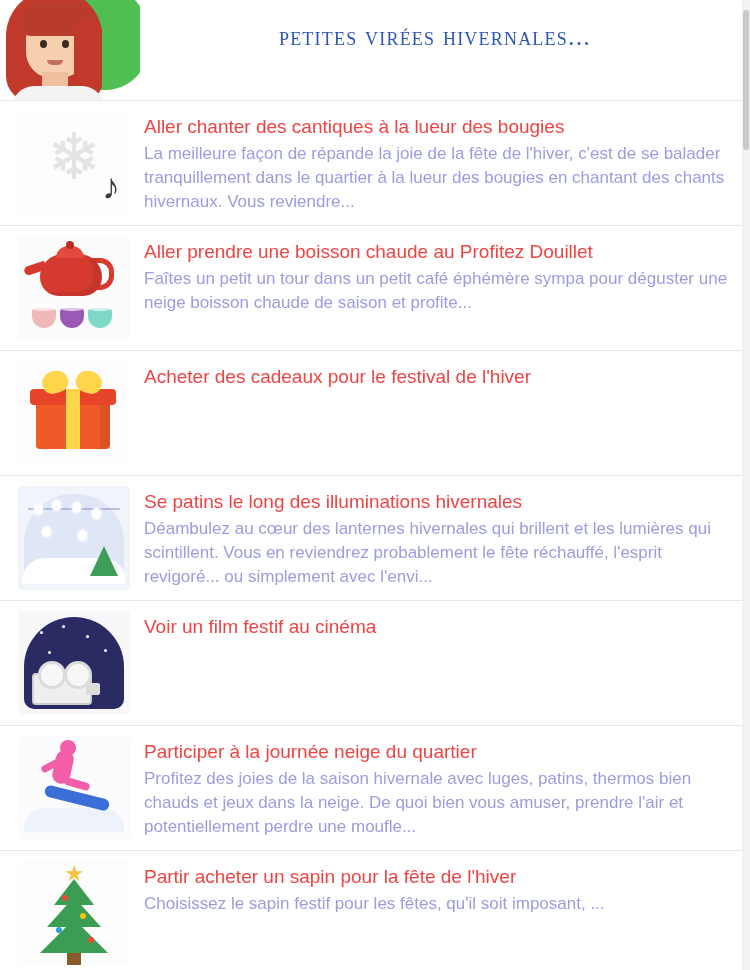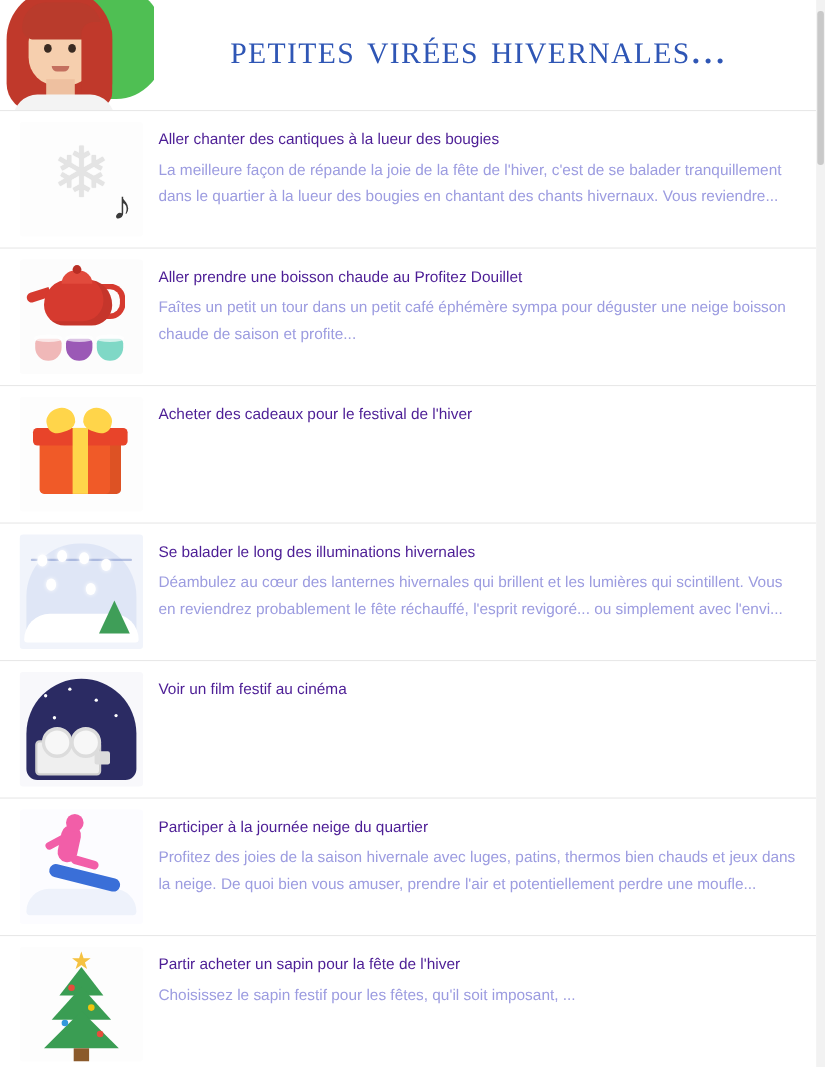--- a/index.html
+++ b/index.html
@@ -39,21 +39,21 @@
     height: 100px;
     overflow: hidden;
   }
   .header-title {
     position: absolute;
     left: 140px;
     right: 20px;
     top: 22px;
     text-align: center;
     color: #2f56b5;
-    font-size: 39px;
+    font-size: 26px;
     letter-spacing: 1.2px;
     font-variant: small-caps;
     text-transform: lowercase;
     font-family: "Liberation Serif", serif;
     font-weight: 400;
     white-space: nowrap;
   }
   .header-title::first-letter {
     font-size: 1em;
   }
@@ -106,29 +106,29 @@
     position: relative;
     overflow: hidden;
     background: #fbfbfb;
   }
   .row-body {
     flex: 1 1 auto;
     min-width: 0;
     padding-top: 2px;
   }
   .row-title {
-    color: #4c1d95;
-    font-size: 14px;
+    color: #ef4444;
+    font-size: 19px;
     line-height: 27px;
     margin: 0 0 2px 0;
     font-weight: 400;
   }
   .row-desc {
     color: #9c9ce0;
-    font-size: 14px;
+    font-size: 17px;
     line-height: 24px;
     margin: 0;
     font-weight: 400;
   }
 
   
   .av-bg {
     position: absolute;
     left: 0; top: 0;
     width: 140px; height: 100px;
@@ -554,21 +554,21 @@
         <div class="lamp" style="left:16px; top:18px;"></div>
         <div class="lamp" style="left:34px; top:14px;"></div>
         <div class="lamp" style="left:54px; top:16px;"></div>
         <div class="lamp" style="left:74px; top:22px;"></div>
         <div class="lamp" style="left:24px; top:40px;"></div>
         <div class="lamp" style="left:60px; top:44px;"></div>
         <div class="snow-hill"></div>
         <div class="tree-small"></div>
       </div>
       <div class="row-body">
-        <div class="row-title">Se balader le long des illuminations hivernales</div>
+        <div class="row-title">Se patins le long des illuminations hivernales</div>
         <div class="row-desc">Déambulez au cœur des lanternes hivernales qui brillent et les lumières qui scintillent. Vous en reviendrez probablement le fête réchauffé, l'esprit revigoré... ou simplement avec l'envi...</div>
       </div>
     </div>
 
     <div class="row">
       <div class="row-thumb cine-bg">
         <div class="cine-night"></div>
         <div class="star" style="left:22px; top:20px;"></div>
         <div class="star" style="left:44px; top:14px;"></div>
         <div class="star" style="left:68px; top:24px;"></div>

